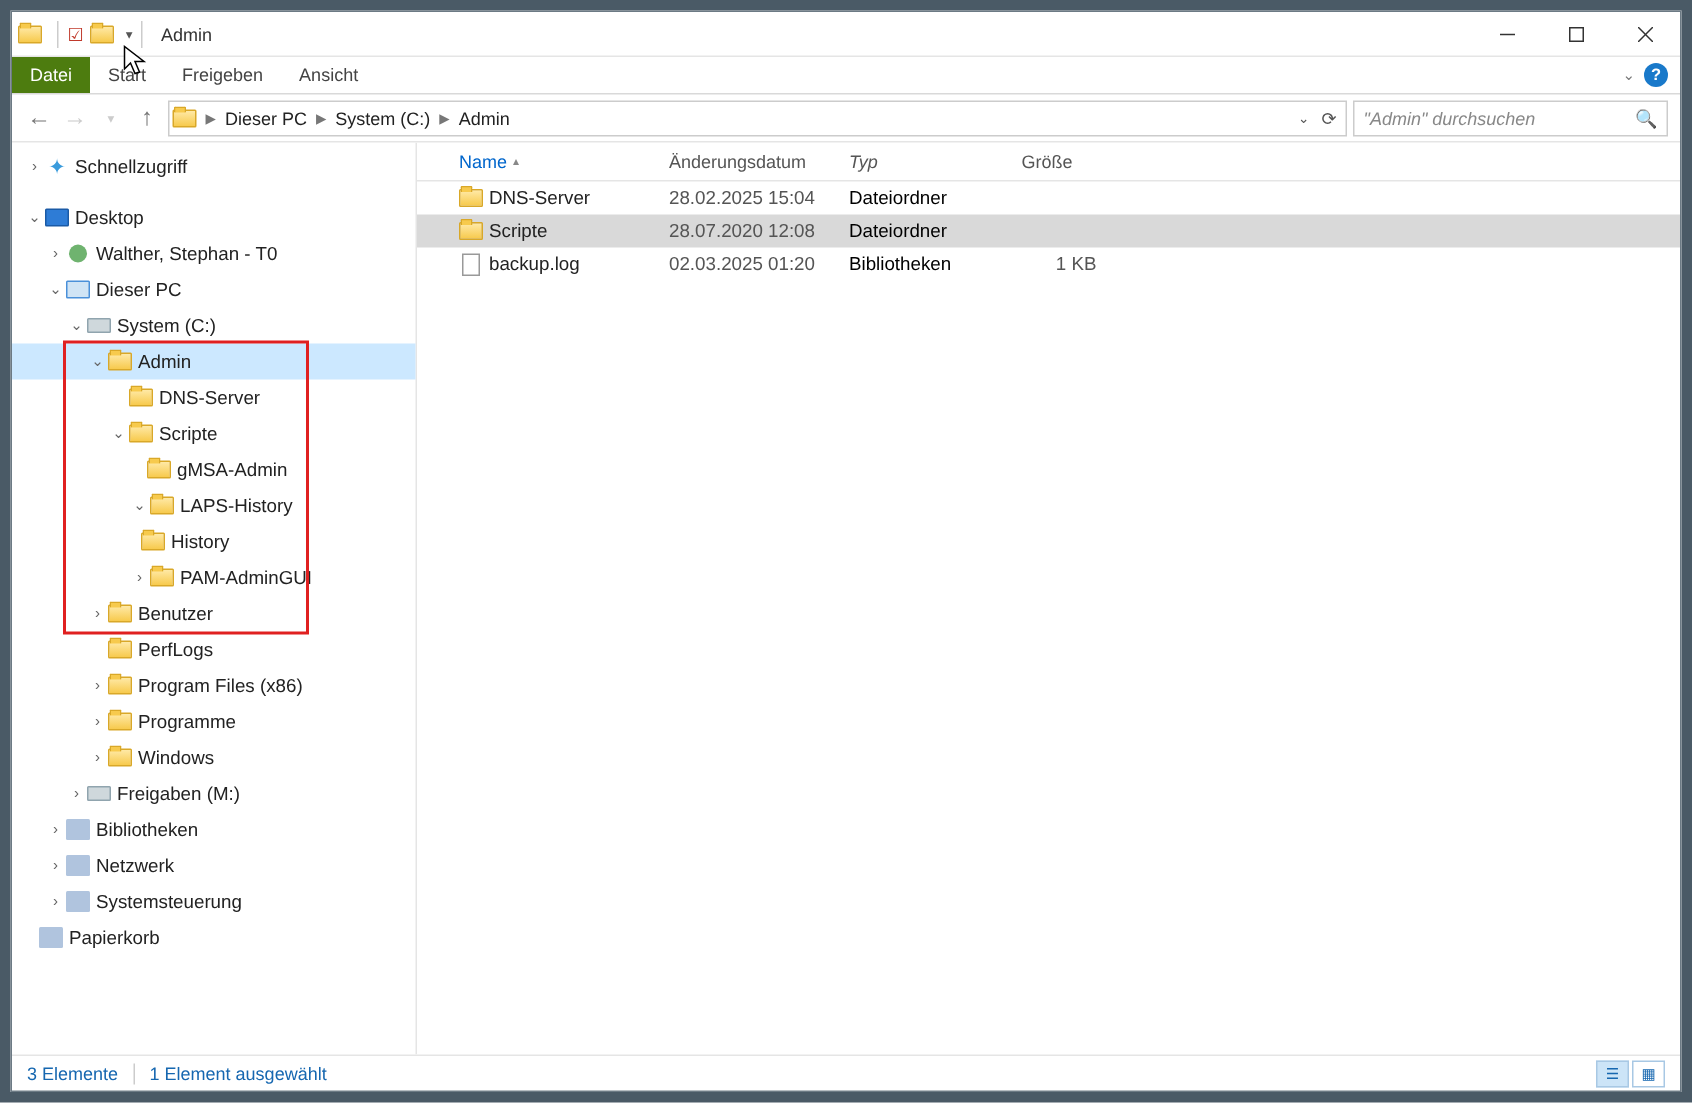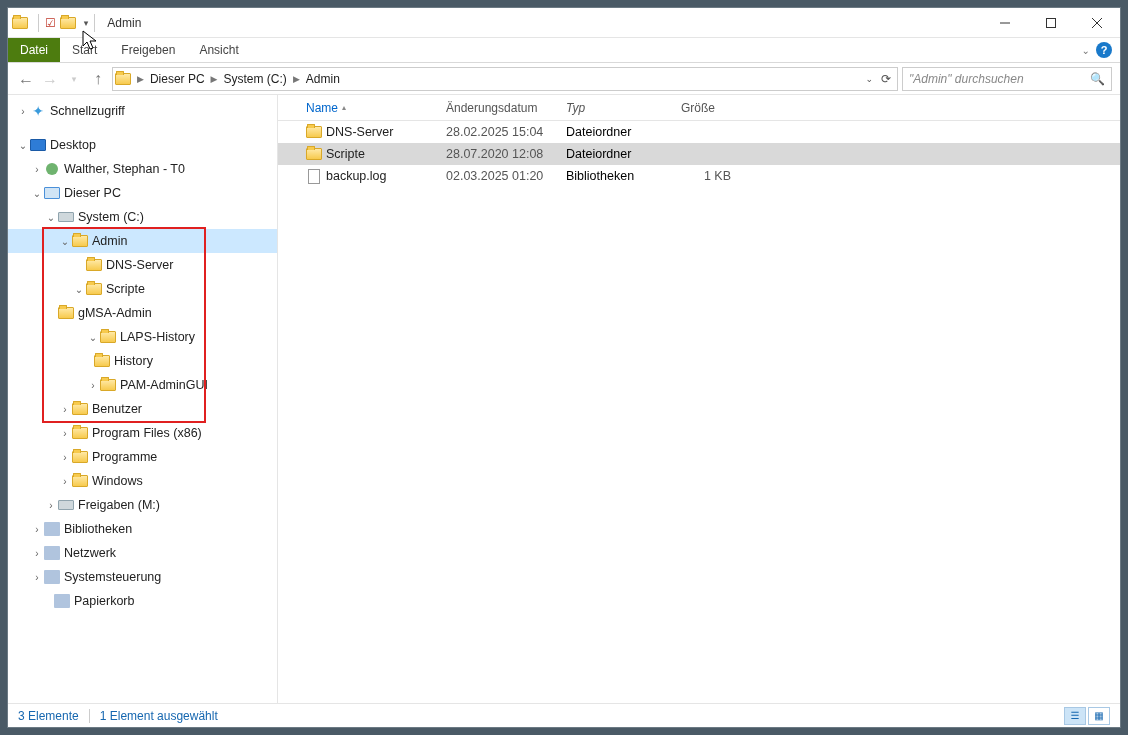--- a/index.html
+++ b/index.html
@@ -193,77 +193,84 @@
           </span>
           <span>DNS-Server</span>
         </div>
         <div class="tree-row" style="padding-left: 64px;">
           <span class="expander">⌄</span>
           <span class="icon">
             <span class="folder-icon"></span>
           </span>
           <span>Scripte</span>
         </div>
+        <div class="tree-row" style="padding-left: 76px;">
+          <span class="expander"></span>
+          <span class="icon">
+            <span class="folder-icon"></span>
+          </span>
+          <span>gMSA-Admin</span>
+        </div>
+        <div class="tree-row" style="padding-left: 78px;">
+          <span class="expander">⌄</span>
+          <span class="icon">
+            <span class="folder-icon"></span>
+          </span>
+          <span>LAPS-History</span>
+        </div>
+        <div class="tree-row" style="padding-left: 72px;">
+          <span class="expander"></span>
+          <span class="icon">
+            <span class="folder-icon"></span>
+          </span>
+          <span>History</span>
+        </div>
+        <div class="tree-row" style="padding-left: 78px;">
+          <span class="expander">›</span>
+          <span class="icon">
+            <span class="folder-icon"></span>
+          </span>
+          <span>PAM-AdminGUI</span>
+        </div>
+        <div class="tree-row" style="padding-left: 50px;">
+          <span class="expander">›</span>
+          <span class="icon">
+            <span class="folder-icon"></span>
+          </span>
+          <span>Benutzer</span>
+        </div>
+        <div class="tree-row" style="padding-left: 50px;">
+          <span class="expander"></span>
+          <span class="icon">
+            <span class="folder-icon"></span>
+          </span>
+          <span>PerfLogs</span>
+        </div>
+        <div class="tree-row" style="padding-left: 50px;">
+          <span class="expander">›</span>
+          <span class="icon">
+            <span class="folder-icon"></span>
+          </span>
+          <span>Program Files (x86)</span>
+        </div>
+        <div class="tree-row" style="padding-left: 50px;">
+          <span class="expander">›</span>
+          <span class="icon">
+            <span class="folder-icon"></span>
+          </span>
+          <span>Programme</span>
+        </div>
+        <div class="tree-row" style="padding-left: 50px;">
+          <span class="expander">›</span>
+          <span class="icon">
+            <span class="folder-icon"></span>
+          </span>
+          <span>Windows</span>
+        </div>
         <div class="tree-row" style="padding-left: 36px;">
-          <span class="expander"></span>
-          <span class="icon">
-            <span class="folder-icon"></span>
-          </span>
-          <span>gMSA-Admin</span>
-        </div>
-        <div class="tree-row" style="padding-left: 78px;">
-          <span class="expander">⌄</span>
-          <span class="icon">
-            <span class="folder-icon"></span>
-          </span>
-          <span>LAPS-History</span>
-        </div>
-        <div class="tree-row" style="padding-left: 72px;">
-          <span class="expander"></span>
-          <span class="icon">
-            <span class="folder-icon"></span>
-          </span>
-          <span>History</span>
-        </div>
-        <div class="tree-row" style="padding-left: 78px;">
-          <span class="expander">›</span>
-          <span class="icon">
-            <span class="folder-icon"></span>
-          </span>
-          <span>PAM-AdminGUI</span>
-        </div>
-        <div class="tree-row" style="padding-left: 50px;">
-          <span class="expander">›</span>
-          <span class="icon">
-            <span class="folder-icon"></span>
-          </span>
-          <span>Benutzer</span>
-        </div>
-        <div class="tree-row" style="padding-left: 50px;">
-          <span class="expander">›</span>
-          <span class="icon">
-            <span class="folder-icon"></span>
-          </span>
-          <span>Program Files (x86)</span>
-        </div>
-        <div class="tree-row" style="padding-left: 50px;">
-          <span class="expander">›</span>
-          <span class="icon">
-            <span class="folder-icon"></span>
-          </span>
-          <span>Programme</span>
-        </div>
-        <div class="tree-row" style="padding-left: 50px;">
-          <span class="expander">›</span>
-          <span class="icon">
-            <span class="folder-icon"></span>
-          </span>
-          <span>Windows</span>
-        </div>
-        <div class="tree-row" style="padding-left: 36px;">
           <span class="expander">›</span>
           <span class="icon">
             <span class="drive-icon"></span>
           </span>
           <span>Freigaben (M:)</span>
         </div>
         <div class="tree-row" style="padding-left: 22px;">
           <span class="expander">›</span>
           <span class="icon">
             <span class="lib-icon"></span>
@@ -277,21 +284,21 @@
           </span>
           <span>Netzwerk</span>
         </div>
         <div class="tree-row" style="padding-left: 22px;">
           <span class="expander">›</span>
           <span class="icon">
             <span class="ctrl-icon"></span>
           </span>
           <span>Systemsteuerung</span>
         </div>
-        <div class="tree-row" style="padding-left: 32px;">
+        <div class="tree-row" style="padding-left: 4px;">
           <span class="expander"></span>
           <span class="icon">
             <span class="bin-icon"></span>
           </span>
           <span>Papierkorb</span>
         </div>
         <div class="highlight-box" style="top: 132px; left: 34px; width: 164px; height: 196px;"></div>
       </div>
     <div class="content">
       <div class="col-headers">

